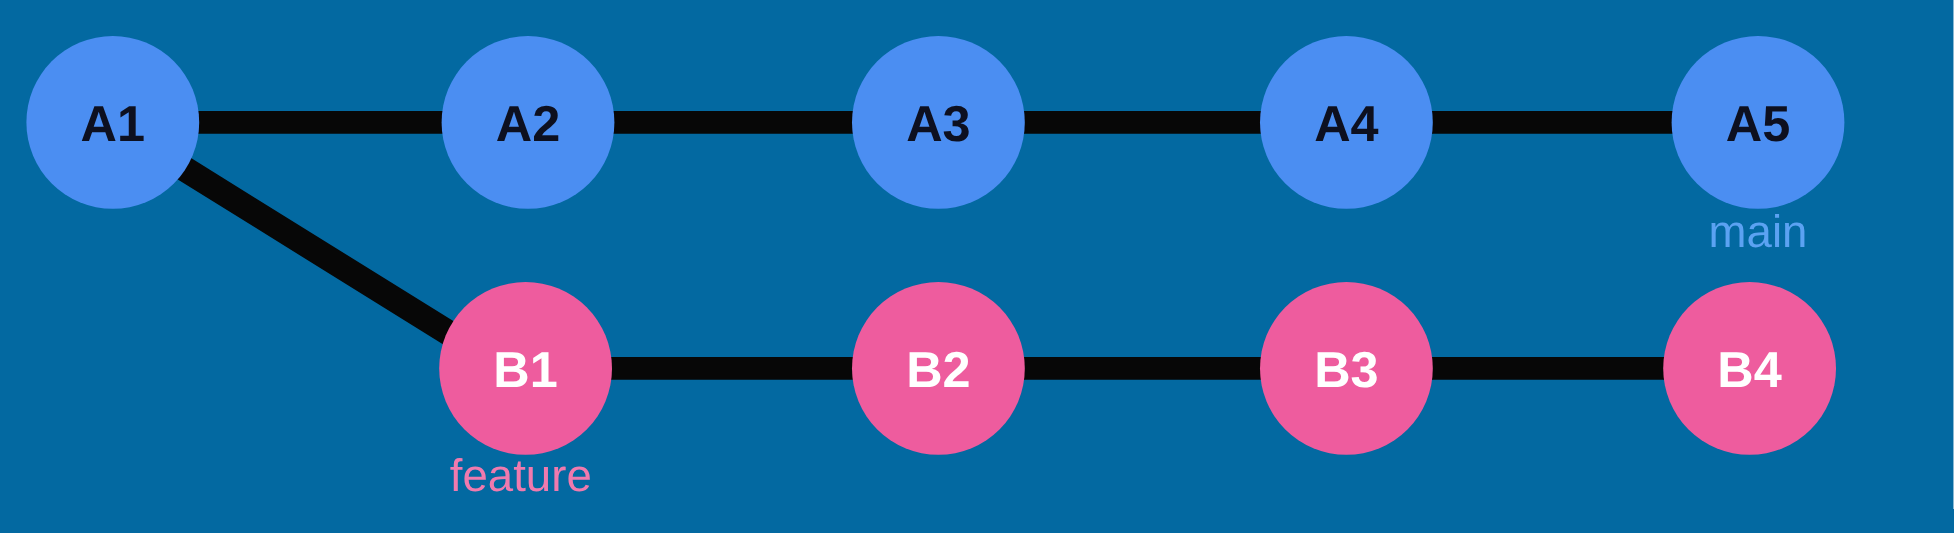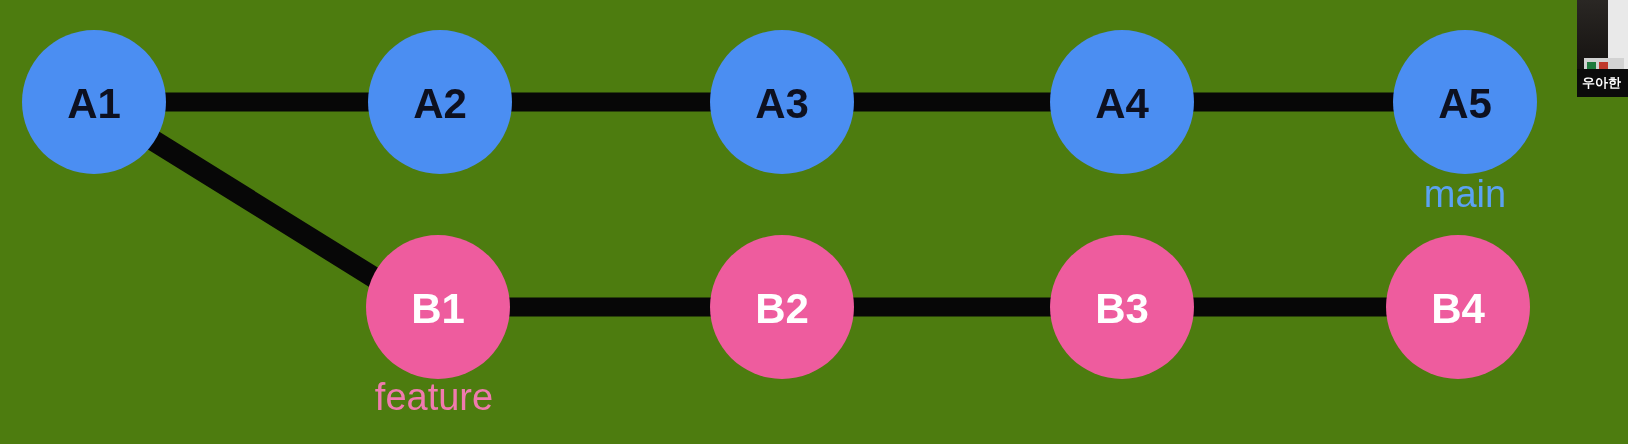--- a/index.html
+++ b/index.html
@@ -7,21 +7,21 @@
     padding: 0;
     background: #ffffff;
   }
   body {
     font-family: "Liberation Sans", sans-serif;
   }
   #stage {
     position: relative;
     width: 1628px;
     height: 444px;
-    background: #4d7c0f;
+    background: #0369a1;
     overflow: hidden;
   }
   #graph-svg {
     position: absolute;
     left: 0;
     top: 0;
     width: 1628px;
     height: 444px;
   }
   .edge-line {
@@ -188,23 +188,14 @@
       </g>
       <g>
         <circle class="node-circle-feature" cx="1458" cy="307" r="72"></circle>
         <text class="node-label-feature" x="1458" y="308">B4</text>
       </g>
       <text class="branch-label-feature" x="434" y="397">feature</text>
     </g>
 
   </svg>
 
-  <div id="video-overlay" style="left:1577px; top:0px; width:51px; height:97px;">
-    <div class="ov-dark"></div>
-    <div class="ov-light"></div>
-    <div class="ov-chip-row">
-      <span class="ov-chip"></span>
-      <span class="ov-chip red"></span>
-    </div>
-    <div class="ov-caption">우아한</div>
-  </div>
 
 </div>
 
 </body></html>

